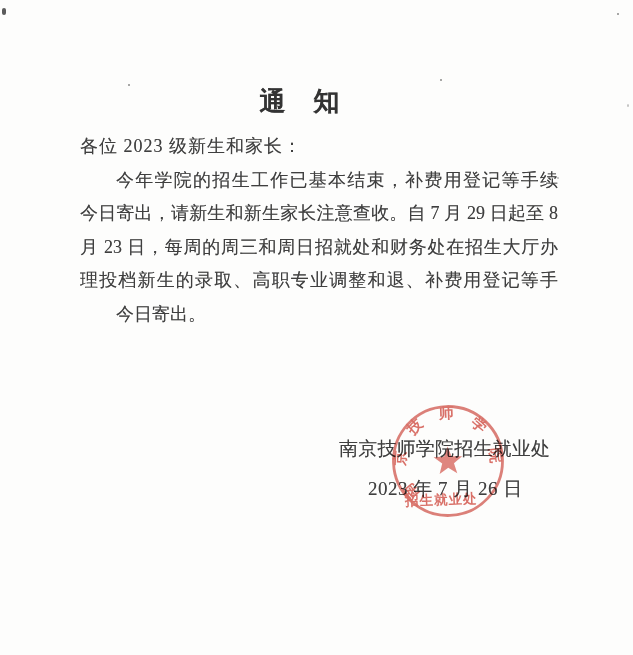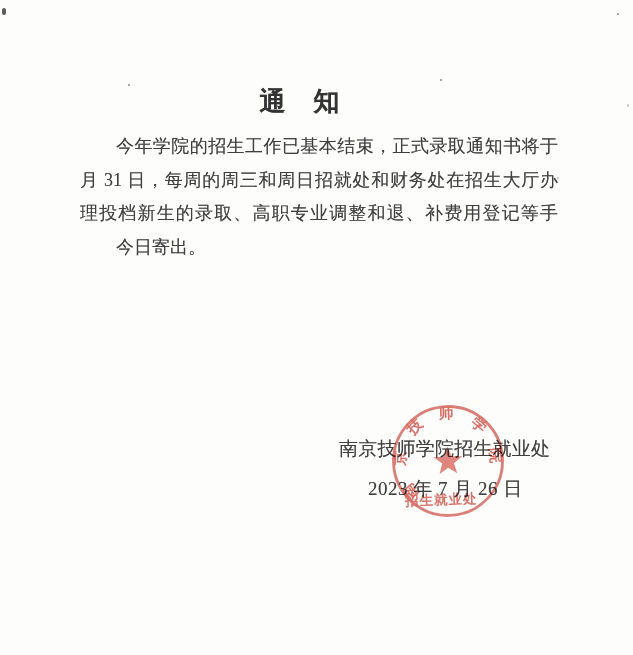--- a/index.html
+++ b/index.html
@@ -53,22 +53,24 @@
   .speck.s6{left:627px;top:104px;width:2px;height:3px;opacity:.5;}
 </style>
 </head>
 <body>
 
 <div class="page">
 
   <div class="title">通　知</div>
 
   <div class="body-block">
-    <div class="line wrap j indent">今年学院的招生工作已基本结束，正式录取通知书将于</div>
-    <div class="line wrap j">月 31 日，每周的周三和周日招就处和财务处在招生大厅办</div>
+    <div class="line salutation">各位 2023 级新生和家长：</div>
+    <div class="line wrap j indent">今年学院的招生工作已基本结束，补费用登记等手续</div>
+    <div class="line wrap j">今日寄出，请新生和新生家长注意查收。自 7 月 29 日起至 8</div>
+    <div class="line wrap j">月 23 日，每周的周三和周日招就处和财务处在招生大厅办</div>
     <div class="line wrap j">理投档新生的录取、高职专业调整和退、补费用登记等手续。</div>
     <div class="line indent">今日寄出。</div>
   </div>
 
   <div class="signature">南京技师学院招生就业处</div>
   <div class="doc-date">2023 年 7 月 26 日</div>
 
   <svg class="seal" viewBox="0 0 124 124" xmlns="http://www.w3.org/2000/svg">
     <circle cx="62" cy="62" r="54.5" fill="none" stroke="#cf4a40" stroke-width="2.8" stroke-opacity="0.85"></circle>
     <path id="seal-arc" d="M 34.36 94.94 A 43 43 0 1 1 104.35 69.47" fill="none"></path>

